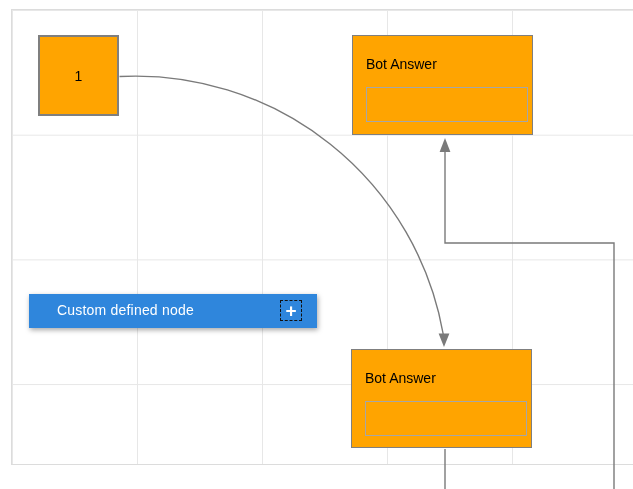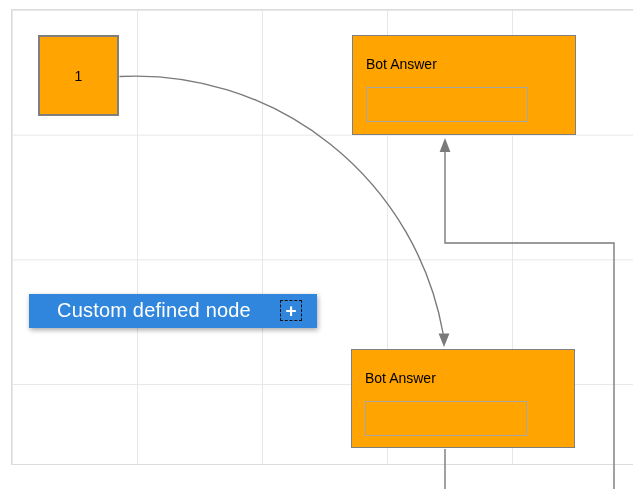--- a/index.html
+++ b/index.html
@@ -36,41 +36,41 @@
   svg.connectors polygon{fill:var(--connector-gray);stroke:none;}
 
   .node{position:absolute;}
   .square-node{
     left:38px;top:35px;width:81px;height:81px;
     background:var(--node-orange);border:2px solid var(--node-border-gray);
     display:flex;align-items:center;justify-content:center;
     font-size:14px;color:var(--node-text);
   }
   .bot-node{
-    width:224px;height:100px;
+    width:181px;height:100px;
     background:var(--node-orange);border:1.5px solid var(--node-border-gray);
   }
   .bot-node.top{left:352px;top:35px;}
   .bot-node.bottom{left:351px;top:349px;height:99px;}
   .bot-title{
     position:absolute;left:13px;top:20px;font-size:14px;color:var(--node-text);
     white-space:nowrap;
   }
   .bot-field{
     position:absolute;left:13px;top:51px;width:162px;height:35px;
     border:1px solid var(--inner-field-border);background:transparent;
   }
   .custom-node{
     left:29px;top:294px;width:288px;height:34px;
     background:var(--custom-node-blue);
     box-shadow:1px 2px 5px rgba(0,0,0,0.35);
     color:var(--custom-node-text);
   }
   .custom-label{
-    position:absolute;left:28px;top:0;line-height:33px;font-size:20px;
+    position:absolute;left:28px;top:0;line-height:33px;font-size:14px;
     letter-spacing:0.2px;white-space:nowrap;
   }
   .plus-button{
     position:absolute;right:15px;top:6px;width:22px;height:21px;
     border:1px dashed #111;
     display:flex;align-items:center;justify-content:center;
     font-size:19px;font-weight:bold;color:var(--custom-node-text);
     line-height:1;cursor:pointer;
   }
 </style>

